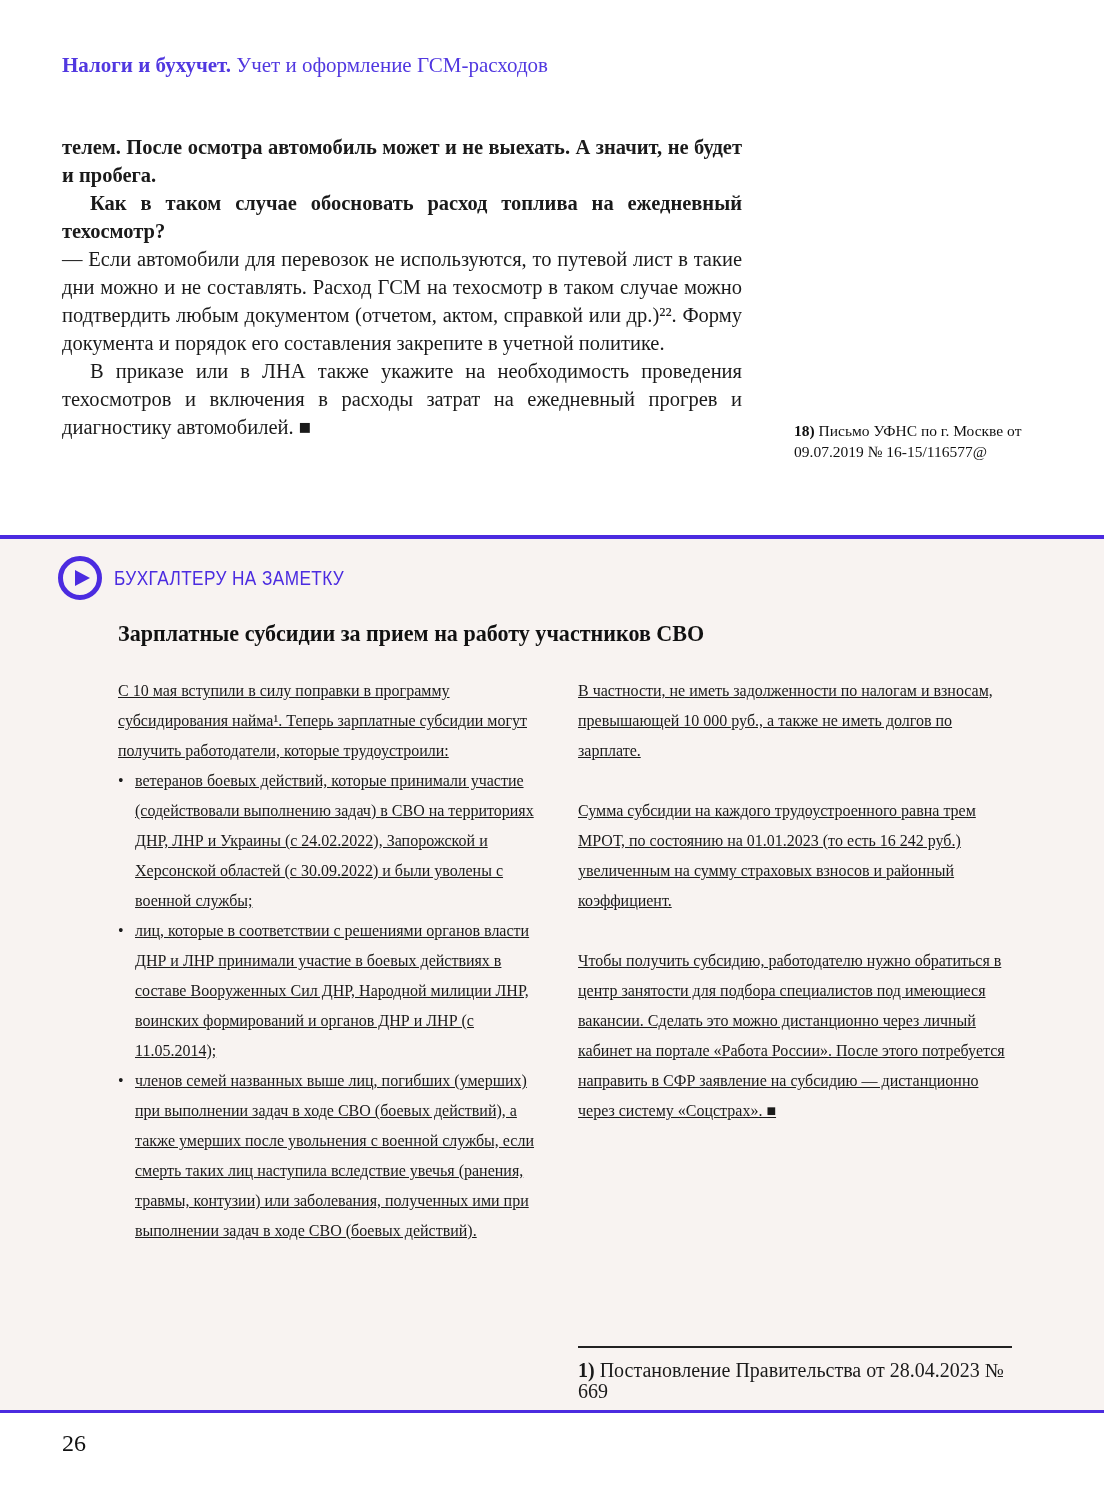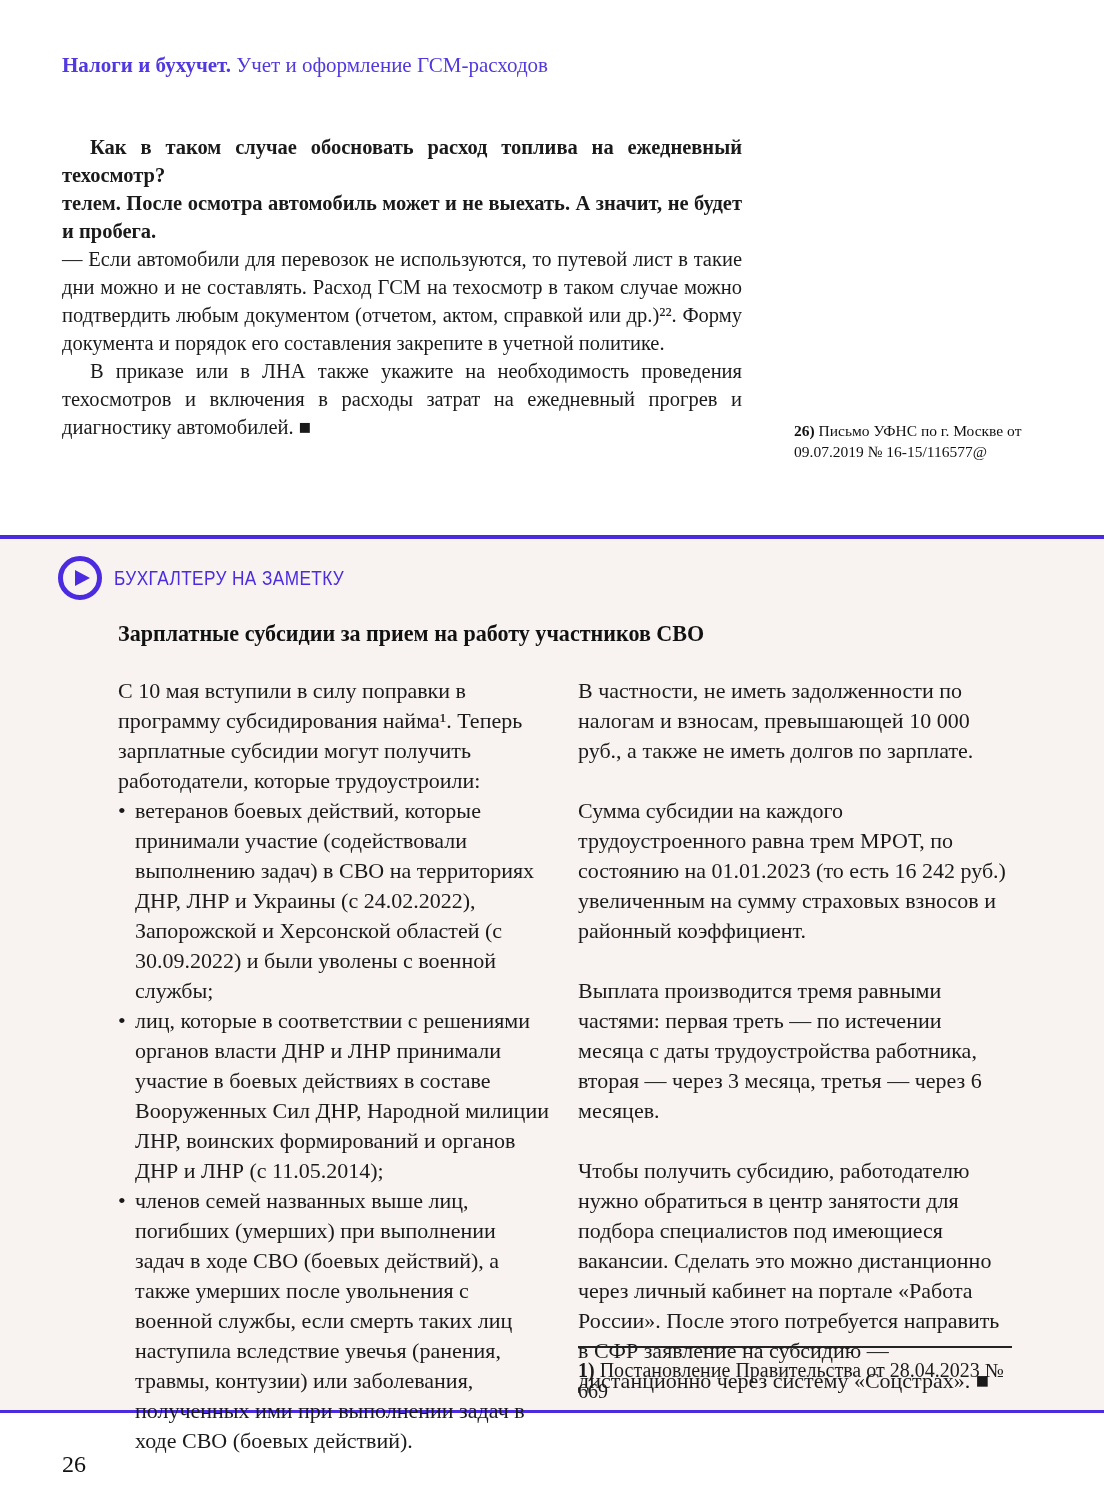--- a/index.html
+++ b/index.html
@@ -75,22 +75,22 @@
     position:absolute; left:118px; top:620px;
     font-size:24px; font-weight:bold;
     display:inline-block;
     transform:scaleX(0.92); transform-origin:left center;
     white-space:nowrap;
     color:#111;
   }
 
   .note-col {
     position:absolute; top:676px;
-    font-size:22px; line-height:30px;
-    text-align:left; color:#1a1a1a;
+    font-size:16px; line-height:30px;
+    text-align:left; color:#1a1a1a;text-decoration:underline;
   }
   .note-col p { margin:0 0 30px 0; }
   .note-col p:last-child { margin-bottom:0; }
   .col-left  { left:118px; width:432px; }
   .col-right { left:578px; width:434px; }
 
   .col-left .intro { margin-bottom:0; }
   .bullets { list-style:none; margin:0; padding:0; }
   .bullets li { position:relative; padding-left:17px; }
   .bullets li::before { content:"\2022"; position:absolute; left:0; }
@@ -101,40 +101,40 @@
     position:absolute; left:578px; top:1346px; width:434px;
     border-top:2px solid #222;
     padding-top:12px;
     font-size:20px; line-height:21px;
   }
   .note-footnote .marker { font-weight:bold; }
 
   
   .page-number {
     position:absolute; left:62px; top:1430px;
-    font-size:24px; color:#111;margin-top:21px;
+    font-size:24px; color:#111;
   }
 </style>
 </head>
 <body>
 
 <div class="pageheader">
   <span class="rubric">Налоги и бухучет.</span>
   <span>Учет и оформление ГСМ-расходов</span>
 </div>
 
 <div class="article">
+  <p class="bold">телем. После осмотра автомобиль может и не выехать. А значит, не будет и пробега.</p>
   <p class="bold indent">Как в таком случае обосновать расход топлива на ежедневный техосмотр?</p>
-  <p class="bold">телем. После осмотра автомобиль может и не выехать. А значит, не будет и пробега.</p>
   <p>—  Если автомобили для перевозок не используются, то путевой лист в такие дни можно и не составлять. Расход ГСМ на техосмотр в таком случае можно подтвердить любым документом (отчетом, актом, справкой или др.)²². Форму документа и порядок его составления закрепите в учетной политике.</p>
   <p class="indent">В приказе или в ЛНА также укажите на необходимость проведения техосмотров и включения в расходы затрат на ежедневный прогрев и диагностику автомобилей. ■</p>
 </div>
 
 <div class="sidenote">
-  <span class="marker">26)</span><span> Письмо УФНС по г. Москве от 09.07.2019 № 16-15/116577@</span>
+  <span class="marker">18)</span><span> Письмо УФНС по г. Москве от 09.07.2019 № 16-15/116577@</span>
 </div>
 
 <div class="note-section"></div>
 
 <div class="kicker">
   <div class="play-icon">
     <div class="triangle"></div>
   </div>
   <span class="kicker-label">БУХГАЛТЕРУ НА ЗАМЕТКУ</span>
 </div>
@@ -146,21 +146,20 @@
   <ul class="bullets">
     <li>ветеранов боевых действий, которые принимали участие (содействовали выполнению задач) в СВО на территориях ДНР, ЛНР и Украины (с 24.02.2022), Запорожской и Херсонской областей (с 30.09.2022) и были уволены с военной службы;</li>
     <li>лиц, которые в соответствии с решениями органов власти ДНР и ЛНР принимали участие в боевых действиях в составе Вооруженных Сил ДНР, Народной милиции ЛНР, воинских формирований и органов ДНР и ЛНР (с 11.05.2014);</li>
     <li>членов семей названных выше лиц, погибших (умерших) при выполнении задач в ходе СВО (боевых действий), а также умерших после увольнения с военной службы, если смерть таких лиц наступила вследствие увечья (ранения, травмы, контузии) или заболевания, полученных ими при выполнении задач в ходе СВО (боевых действий).</li>
   </ul>
 </div>
 
 <div class="note-col col-right">
   <p>В частности, не иметь задолженности по налогам и взносам, превышающей 10 000 руб., а также не иметь долгов по зарплате.</p>
   <p>Сумма субсидии на каждого трудоустроенного равна трем МРОТ, по состоянию на 01.01.2023 (то есть 16 242 руб.) увеличенным на сумму страховых взносов и районный коэффициент.</p>
-  <p>Выплата производится тремя равными частями: первая треть — по истечении месяца с даты трудоустройства работника, вторая — через 3 месяца, третья — через 6 месяцев.</p>
   <p>Чтобы получить субсидию, работодателю нужно обратиться в центр занятости для подбора специалистов под имеющиеся вакансии. Сделать это можно дистанционно через личный кабинет на портале «Работа России». После этого потребуется направить в СФР заявление на субсидию — дистанционно через систему «Соцстрах». ■</p>
 </div>
 
 <div class="note-footnote">
   <span class="marker">1)</span><span> Постановление Правительства от 28.04.2023 № 669</span>
 </div>
 
 <div class="page-number">26</div>
 
 </body></html>

